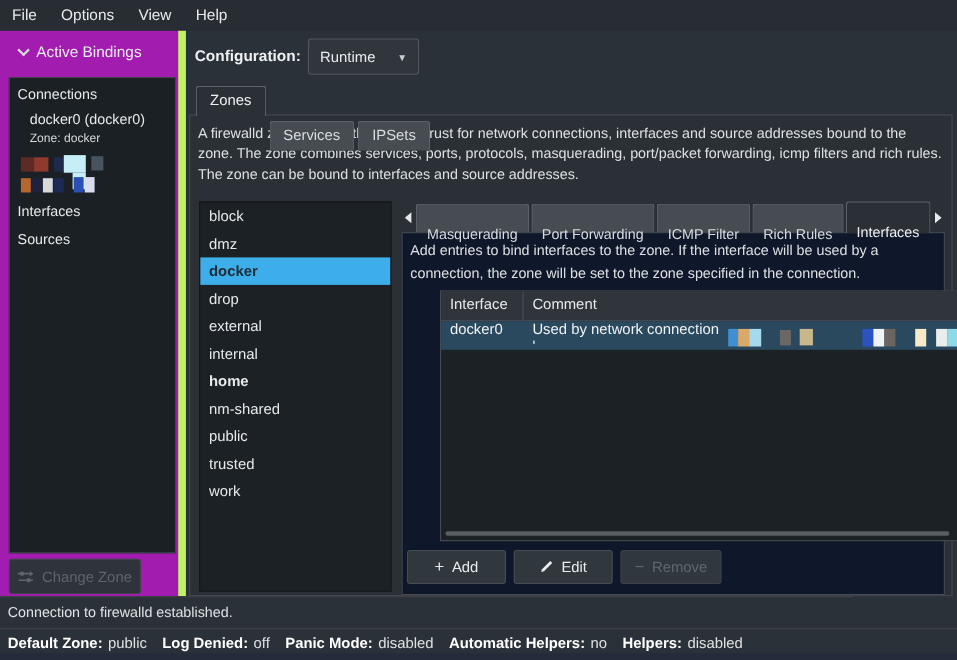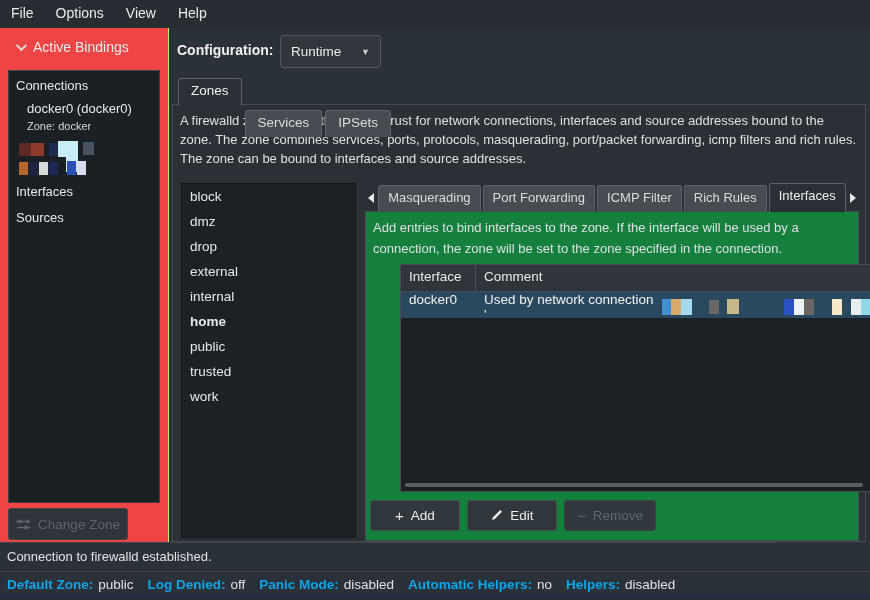--- a/index.html
+++ b/index.html
@@ -7,21 +7,21 @@
   body { font-family:"Liberation Sans", sans-serif; background:#2b3138; color:#e9ecee; }
   #app { position:relative; width:870px; height:600px; background:#2b3138; }
 
   
   .menubar { position:absolute; left:0; top:0; width:870px; height:28px; background:#272d32;
              display:flex; align-items:stretch; }
   .menu-item { padding:5px 11px; font-size:14px; color:#e9ecee; cursor:default; }
 
   
   .sidebar { position:absolute; left:0; top:28px; width:169px; height:514px;
-             border-right:1px solid #bef264; background:#ef4444; }
+             border-right:7px solid #bef264; background:#a21caf; }
   .sidebar-header { display:flex; align-items:center; gap:9px; padding:11px 6px 10px 16px;
                     font-size:14px; color:#e9ecee; }
   .chevron-down { width:8px; height:8px; border-right:2px solid #d8dbde; border-bottom:2px solid #d8dbde;
                   transform:rotate(45deg) translateY(-2px); display:inline-block; }
   .bindings-panel { position:absolute; left:8px; top:42px; width:152px; height:433px;
                     background:#1b2024; border:1px solid #3e444a; overflow:hidden; }
   .tree-root { position:absolute; left:7px; top:7px; font-size:13px; color:#e6e9eb; }
   .tree-conn-name { position:absolute; left:18px; top:30px; font-size:13px; color:#e6e9eb; }
   .tree-conn-zone { position:absolute; left:18px; top:49px; font-size:11px; color:#d4d8db; }
   .tree-item-ifaces { position:absolute; left:7px; top:113px; font-size:13px; color:#e6e9eb; }
@@ -61,27 +61,27 @@
 
   
   .detail-panel { position:absolute; left:192px; top:78px; width:494px; height:358px; }
   .detail-tabbar { position:absolute; left:0; top:0; width:494px; height:28px; display:flex;
                    align-items:flex-end; gap:2px; z-index:3; }
   .tab-arrow { width:14px; height:26px; display:flex; align-items:center; justify-content:center; }
   .tri-left { width:0; height:0; border-top:5px solid transparent; border-bottom:5px solid transparent;
               border-right:6px solid #e6e9eb; }
   .tri-right { width:0; height:0; border-top:5px solid transparent; border-bottom:5px solid transparent;
                border-left:6px solid #e6e9eb; }
-  .dtab { height:26px; padding:4px 9px 0 9px; font-size:13px; white-space:nowrap; color:#d8dcdf;
+  .dtab { height:26px; padding:19px 9px 0 9px; font-size:13px; white-space:nowrap; color:#d8dcdf;
           background:#464c52; border:1px solid #5c6268; border-radius:3px 3px 0 0; }
   .dtab.active { background:#2a3036; color:#eef0f2; border-bottom:none; height:29px; margin-bottom:-1px; }
   .dtab:not(.active) { border-bottom:1px solid #454b51; }
 
   .detail-content { position:absolute; left:0; top:28px; width:494px; height:330px;
-                    border:1px solid #454b51; background:#15803d; }
+                    border:1px solid #454b51; background:#0f172a; }
   .iface-desc { position:absolute; left:7px; top:5px; width:478px; font-size:13px; line-height:21px;
                 color:#dde0e3; }
 
   
   .iface-table { position:absolute; left:6px; top:52px; width:481px; height:228px;
                  border:1px solid #454b51; background:#1c2125;margin-left:28px; }
   .table-header { position:absolute; left:0; top:0; width:100%; height:27px; background:#2f353a;
                   border-bottom:1px solid #454b51; display:flex; font-size:13.5px; color:#e8eaec; }
   .th-interface { width:74px; padding:4px 0 0 8px; }
   .th-divider { width:1px; background:#4a5055; height:27px; }
@@ -104,21 +104,21 @@
   .plus-glyph, .minus-glyph { font-size:15px; line-height:1; }
 
   
   .statusbar { position:absolute; left:0; top:542px; width:776px; height:58px; background:#2b3138;
                border-top:1px solid #3d4348; }
   .status-line1 { position:absolute; left:7px; top:6px; font-size:13px; color:#dfe2e5; }
   .status-divider { position:absolute; left:0; top:28px; width:870px; height:1px; background:#3d4348; }
   .status-line2 { position:absolute; left:7px; top:34px; display:flex; gap:14px; font-size:13.5px;
                   color:#dfe2e5; }
   .status-pair { display:flex; gap:5px; }
-  .status-pair b { color:#0ea5e9; }
+  .status-pair b { color:#ffffff; }
   .bottom-strip { position:absolute; left:0; top:594px; width:870px; height:6px; background:#242b3a; }
 </style>
 </head>
 <body>
 
 <div id="app">
 
   <div class="menubar">
       <div class="menu-item">File</div>
       <div class="menu-item">Options</div>
@@ -175,24 +175,26 @@
       <div class="tab">Services</div>
       <div class="tab">IPSets</div>
     </div>
 
   <div class="page-frame">
     <div class="zone-desc">A firewalld zone defines the level of trust for network connections, interfaces and source addresses bound to the zone. The zone combines services, ports, protocols, masquerading, port/packet forwarding, icmp filters and rich rules. The zone can be bound to interfaces and source addresses.</div>
 
     <div class="zone-list">
         <div class="zone-item">block</div>
         <div class="zone-item">dmz</div>
+        <div class="zone-item selected">docker</div>
         <div class="zone-item">drop</div>
         <div class="zone-item">external</div>
         <div class="zone-item">internal</div>
         <div class="zone-item bold">home</div>
+        <div class="zone-item">nm-shared</div>
         <div class="zone-item">public</div>
         <div class="zone-item">trusted</div>
         <div class="zone-item">work</div>
       </div>
 
     <div class="detail-panel">
       <div class="detail-tabbar">
         <div class="tab-arrow">
           <span class="tri-left"></span>
         </div>

